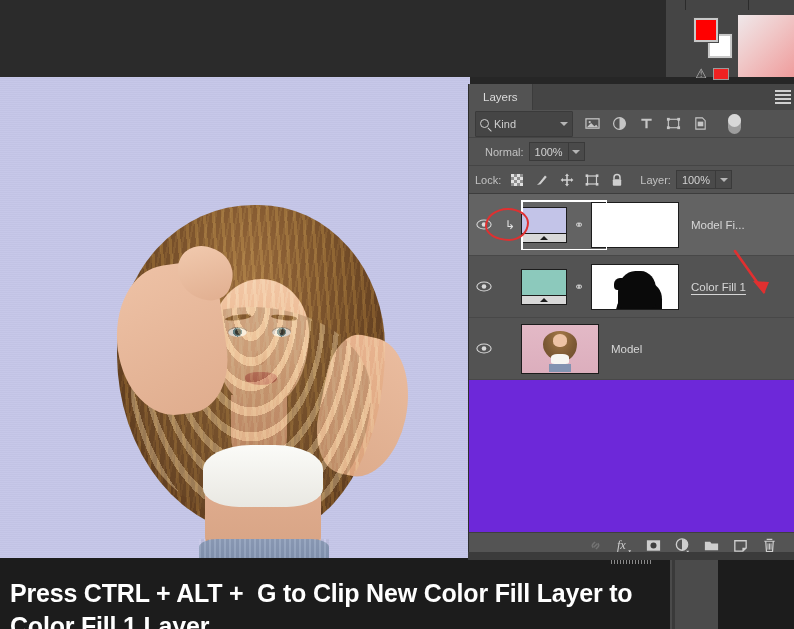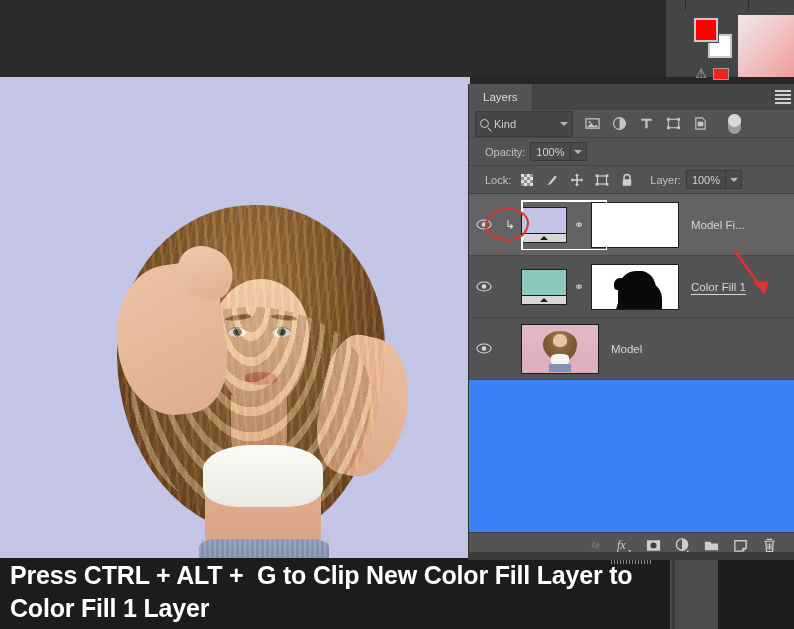--- a/index.html
+++ b/index.html
@@ -149,42 +149,42 @@
   .m-jeans::after{
     content:""; position:absolute; inset:0;
     background: repeating-linear-gradient(90deg, rgba(255,255,255,.09) 0 2px, rgba(0,0,0,.05) 2px 5px);
   }
 
   
   .caption {
     position: absolute; left: 0; top: 558px; width: 670px; height: 71px;
     background: #1c1c1c;
     color: #ffffff;
-    padding: 1px 10px 0 10px;
+    padding: 19px 10px 0 10px;
     font-size: 25px; font-weight: bold; line-height: 33px;
     letter-spacing: -.2px;
     white-space: pre-wrap;
   }
   .caption-right-dark {
     position:absolute; left:670px; top:558px; width:124px; height:71px;
     background:#1c1c1c;
   }
   .caption-shade {
     position:absolute; left:670px; top:558px; width:48px; height:71px;
     background:#4b4b4b;
   }
   .caption-shade2 {
     position:absolute; left:672px; top:558px; width:3px; height:71px;
     background:#3a3a3a;
   }
 
   
   .panel {
     position: absolute; left: 468px; top: 84px; width: 326px; height: 474px;
-    background: #3b82f6;
+    background: #6d28d9;
     border-left: 1px solid #2d2d2d;
     font-size: 11px;
     color: #c9c9c9;
   }
   .panel-tabbar {
     position: relative; height: 26px; background: #454545; display:flex; align-items: stretch;
   }
   .panel-tab {
     background: #535353; color: #dcdcdc; font-size: 11.5px;
     padding: 0 14px; display:flex; align-items:center; height: 26px;
@@ -435,29 +435,29 @@
           <svg viewBox="0 0 16 16" width="15" height="15">
               <path d="M3 2 H10 L13 5 V14 H3 Z" fill="none" stroke="#cfcfcf" stroke-width="1.2"></path>
               <rect x="5" y="6" width="6" height="5" fill="#cfcfcf"></rect>
             </svg>
         </span>
         <span class="pill-toggle"></span>
       </div>
     </div>
 
     <div class="panel-row row-blend">
-      <span class="lbl">Opacity:</span>
+      <span class="lbl">Normal:</span>
       <div class="numbox">100%</div>
       <div class="numcaret">
         <span class="caret" style="margin-left:0"></span>
       </div>
     </div>
 
     <div class="panel-row row-lock">
-      <span class="lbl" style="margin-left:10px">Lock:</span>
+      <span class="lbl" style="margin-left:0">Lock:</span>
       <div class="lock-icons">
         <span class="lk">
           <svg viewBox="0 0 14 14" width="14" height="14">
             <rect x="1" y="1" width="12" height="12" fill="#8f8f8f"></rect>
             <rect x="1" y="1" width="3" height="3" fill="#e0e0e0"></rect>
               <rect x="7" y="1" width="3" height="3" fill="#e0e0e0"></rect>
             <rect x="4" y="4" width="3" height="3" fill="#e0e0e0"></rect>
               <rect x="10" y="4" width="3" height="3" fill="#e0e0e0"></rect>
             <rect x="1" y="7" width="3" height="3" fill="#e0e0e0"></rect>
               <rect x="7" y="7" width="3" height="3" fill="#e0e0e0"></rect>

